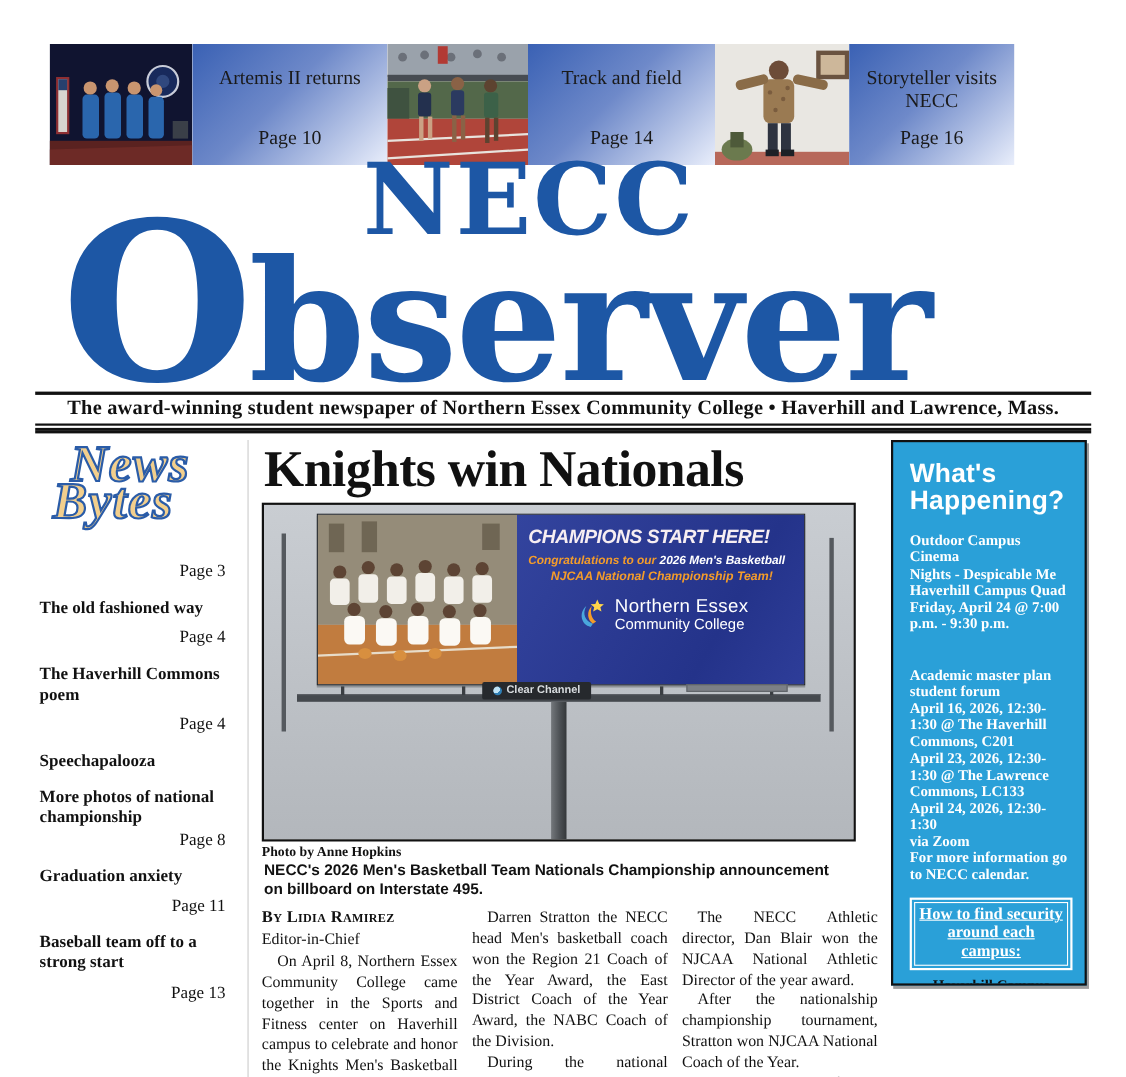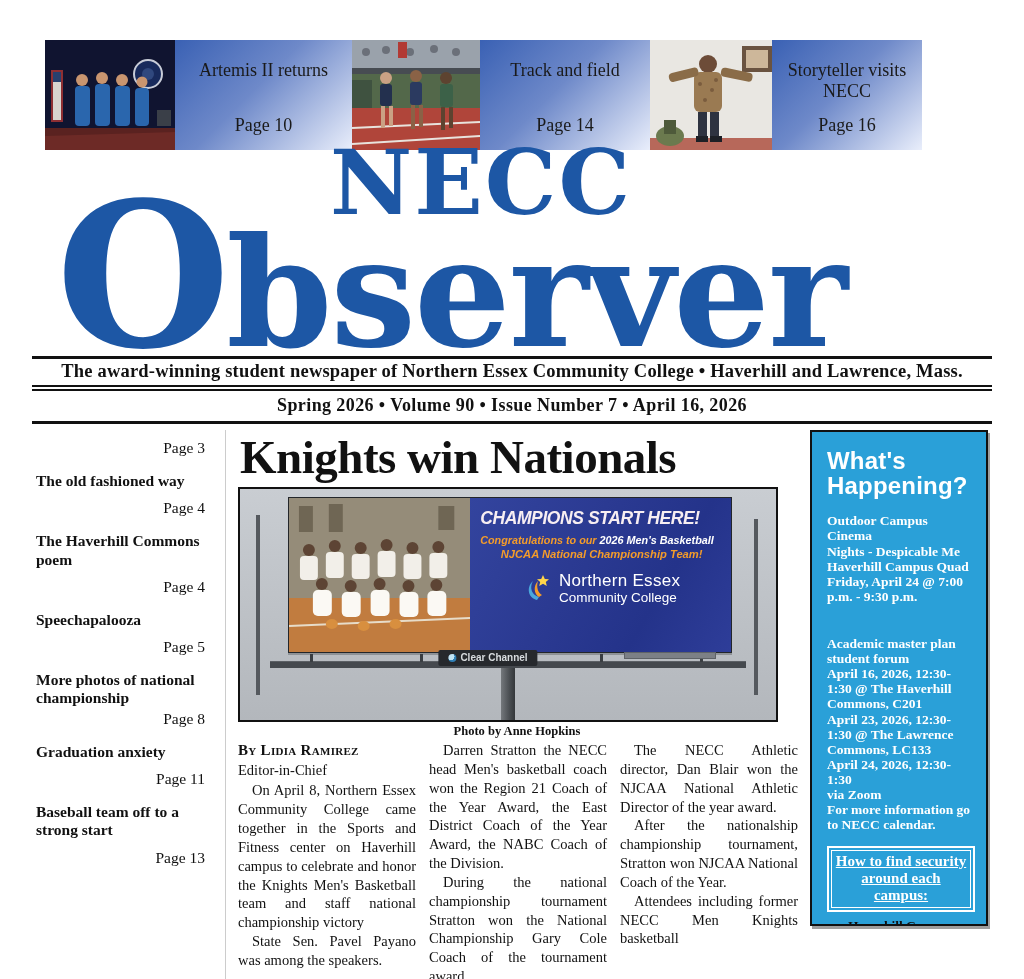--- a/index.html
+++ b/index.html
@@ -44,21 +44,21 @@
     color:#f2cf8d; -webkit-text-stroke:2px #2a5ca8; line-height:.8; }
   .nb-logo .l1 { position:absolute; left:22px; top:2px;  font-size:47px; letter-spacing:1px; }
   .nb-logo .l2 { position:absolute; left:6px;  top:36px; font-size:47px; letter-spacing:1px; }
   .nb-item  { margin-bottom:15px; }
   .nb-title { font-weight:bold; font-size:15.5px; line-height:1.18; }
   .nb-page  { text-align:right; font-size:15.5px; padding:9px 10px 0 0; }
 
   
   .headline { font-family:"Liberation Serif", serif; font-weight:bold; font-size:47px;
               line-height:1; letter-spacing:-.5px; margin:4px 0 6px 2px; white-space:nowrap; }
-  .photo-box { position:relative; width:540px; height:235px; border:2px solid #111;
+  .photo-box { position:relative; width:540px; height:308px; border:2px solid #111;
                background:linear-gradient(#c9cdd2,#b3b7bc); overflow:hidden; }
   .board { position:absolute; left:48px; top:8px; width:444px; height:156px;
            border:1px solid #23262a; display:flex; box-shadow:0 2px 0 #8e9296; }
   .board-photo { width:41%; height:100%; }
   .board-photo svg { display:block; }
   .board-ad { width:59%; height:100%;
      background:linear-gradient(120deg,#33449e 0%, #2b3a92 40%, #24338a 70%, #2e3d99 100%);
      color:#fff; padding:10px 8px 6px 10px; overflow:hidden; }
   .ad-l1 { font-family:"Liberation Sans", sans-serif; font-weight:bold; font-style:italic;
            font-size:17.5px; letter-spacing:-.4px; color:#f7eef2; white-space:nowrap; }
@@ -79,21 +79,21 @@
   .antenna { position:absolute; width:4px; background:#55595e; }
   .cc-pill { position:absolute; top:161px; left:248px; transform:translateX(-50%);
      background:#26292d; color:#d8dcdf; font-family:"Liberation Sans", sans-serif;
      font-size:10px; font-weight:bold; padding:2px 10px 3px 10px; border-radius:2px;
      display:flex; align-items:center; gap:4px; }
   .cc-dot { width:8px; height:8px; border-radius:50%;
      background:radial-gradient(circle at 35% 35%, #bfe3f5 0 45%, #2f7fb5 46% 100%); }
   .small-tag { position:absolute; top:163px; right:60px; width:92px; height:7px;
      background:#7c8086; border:1px solid #5e6267; }
 
-  .photo-credit { text-align:center; font-weight:bold; font-size:12.5px; margin:2px 2px 0 0; }
+  .photo-credit { text-align:left; font-weight:bold; font-size:12.5px; margin:2px 2px 0 0; }
   .caption { font-family:"Liberation Sans", sans-serif; font-weight:bold; font-size:14px;
              line-height:1.25; margin:0 0 8px 2px; width:530px; }
 
   .cols { display:flex; gap:13px; margin-top:2px; }
   .col  { flex:1; font-size:14.5px; line-height:1.3; text-align:justify; }
   .byline { font-weight:bold; font-size:15px; font-variant:small-caps; letter-spacing:.3px; }
   .byrole { font-size:14.5px; margin-bottom:2px; }
   .col p { text-indent:14px; }
 
   
@@ -218,41 +218,43 @@
   <div class="mast-line">
     <span class="mast-o">O</span>
       <span class="mast-rest">bserver</span>
   </div>
 </div>
 
 <div class="rules-wrap">
   <div class="rule-thick"></div>
   <div class="tagline">The award-winning student newspaper of Northern Essex Community College • Haverhill and Lawrence, Mass.</div>
   <div class="rule-dbl"></div>
-  <div class="issueline">Spring 2026   •   Volume 90   •   Issue Number 7   •   April 16, 2026</div>
   <div class="rule-thick"></div>
 </div>
 
 <div class="main">
 
   <div class="nb-col">
+    <div class="nb-logo">
+      <span class="l1">News</span>
+      <span class="l2">Bytes</span>
+    </div>
     <div class="nb-item">
       <div class="nb-page">Page 3</div>
     </div>
     <div class="nb-item">
       <div class="nb-title">The old fashioned way</div>
       <div class="nb-page">Page 4</div>
     </div>
     <div class="nb-item">
       <div class="nb-title">The Haverhill Commons poem</div>
       <div class="nb-page">Page 4</div>
     </div>
     <div class="nb-item">
       <div class="nb-title">Speechapalooza</div>
-      <div class="nb-page">Page 5</div>
     </div>
     <div class="nb-item">
       <div class="nb-title">More photos of national championship</div>
       <div class="nb-page" style="padding-top:2px">Page 8</div>
     </div>
     <div class="nb-item">
       <div class="nb-title">Graduation anxiety</div>
       <div class="nb-page">Page 11</div>
     </div>
     <div class="nb-item">
@@ -342,20 +344,21 @@
       <div class="cat-tick" style="left:460px"></div>
       <div class="pole"></div>
       <div class="small-tag"></div>
       <div class="cc-pill">
         <span class="cc-dot"></span>
         <span>Clear Channel</span>
       </div>
     </div>
 
     <div class="photo-credit">Photo by Anne Hopkins</div>
+    <div class="caption">NECC's 2026 Men's Basketball Team Nationals Championship announcement on billboard on Interstate 495.</div>
 
     <div class="cols">
       <div class="col">
         <div class="byline">By Lidia Ramirez</div>
         <div class="byrole">Editor-in-Chief</div>
         <p>On April 8, Northern Essex Community College came together in the Sports and Fitness center on Haverhill campus to celebrate and honor the Knights Men's Basketball team and staff national championship victory</p>
         <p>State Sen. Pavel Payano was among the speakers.</p>
       </div>
       <div class="col">
         <p>Darren Stratton the NECC head Men's basketball coach won the Region 21 Coach of the Year Award, the East District Coach of the Year Award, the NABC Coach of the Division.</p>

